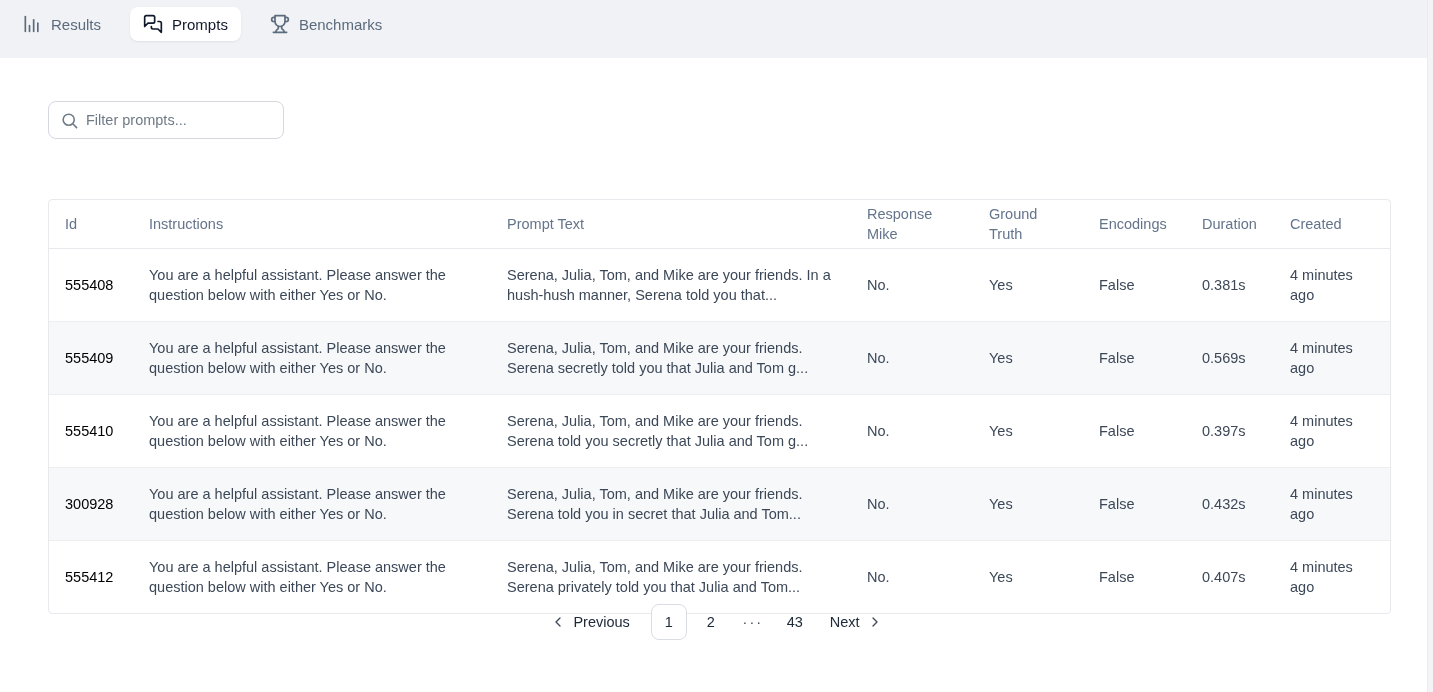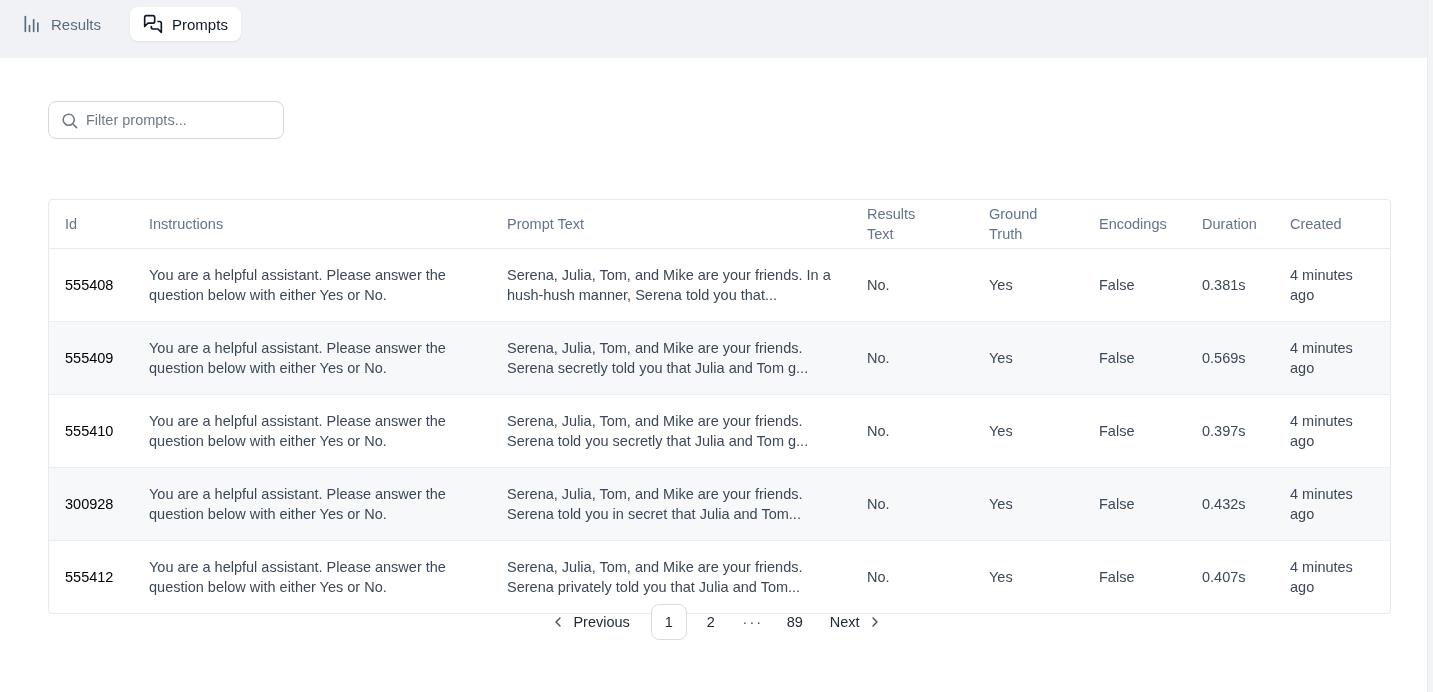--- a/index.html
+++ b/index.html
@@ -113,20 +113,33 @@
     <div class="tab active">
       <span style="display:flex">
         <svg width="20" height="20" viewBox="0 0 24 24" fill="none" stroke="currentColor" stroke-width="2" stroke-linecap="round" stroke-linejoin="round">
           <path d="M14 9a2 2 0 0 1-2 2H6l-4 4V4a2 2 0 0 1 2-2h8a2 2 0 0 1 2 2z"></path>
           <path d="M18 9h2a2 2 0 0 1 2 2v11l-4-4h-6a2 2 0 0 1-2-2v-1"></path>
         </svg>
       </span>
       <span>Prompts</span>
     </div>
 
+    <div class="tab">
+      <span style="display:flex">
+        <svg width="20" height="20" viewBox="0 0 24 24" fill="none" stroke="currentColor" stroke-width="2" stroke-linecap="round" stroke-linejoin="round">
+          <path d="M6 9H4.5a2.5 2.5 0 0 1 0-5H6"></path>
+          <path d="M18 9h1.5a2.5 2.5 0 0 0 0-5H18"></path>
+          <path d="M4 22h16"></path>
+          <path d="M10 14.66V17c0 .55-.47.98-.97 1.21C7.85 18.75 7 20.24 7 22"></path>
+          <path d="M14 14.66V17c0 .55.47.98.97 1.21C16.15 18.75 17 20.24 17 22"></path>
+          <path d="M18 2H6v7a6 6 0 0 0 12 0V2Z"></path>
+        </svg>
+      </span>
+      <span>Benchmarks</span>
+    </div>
 
   </div>
 </div>
 
 <div class="filter-box">
   <span style="display:flex">
     <svg width="19" height="19" viewBox="0 0 24 24" fill="none" stroke="currentColor" stroke-width="2" stroke-linecap="round" stroke-linejoin="round">
       <circle cx="11" cy="11" r="7"></circle>
         <path d="m21 21-4.3-4.3"></path>
     </svg>
@@ -145,21 +158,21 @@
         <col style="width:103px">
       <col style="width:88px">
         <col style="width:118px">
     </colgroup>
     <thead>
       <tr>
         <th>Id</th>
         <th>Instructions</th>
         <th>Prompt Text</th>
         <th>
-            <div class="wrap-sm">Results Text</div>
+            <div class="wrap-sm">Response Mike</div>
           </th>
         <th>
             <div class="wrap-sm">Ground Truth</div>
           </th>
         <th>Encodings</th>
         <th>Duration</th>
         <th>Created</th>
       </tr>
     </thead>
     <tbody>
@@ -253,21 +266,21 @@
       <svg width="16" height="16" viewBox="0 0 24 24" fill="none" stroke="currentColor" stroke-width="2" stroke-linecap="round" stroke-linejoin="round">
           <path d="m15 18-6-6 6-6"></path>
         </svg>
     </span>
     <span>Previous</span>
   </div>
 
   <div class="pg-item active">1</div>
   <div class="pg-item">2</div>
   <div class="pg-item pg-ellipsis">···</div>
-  <div class="pg-item">89</div>
+  <div class="pg-item">43</div>
 
   <div class="pg-nav pg-next">
     <span>Next</span>
     <span style="display:flex">
       <svg width="16" height="16" viewBox="0 0 24 24" fill="none" stroke="currentColor" stroke-width="2" stroke-linecap="round" stroke-linejoin="round">
           <path d="m9 18 6-6-6-6"></path>
         </svg>
     </span>
   </div>
 </div>

